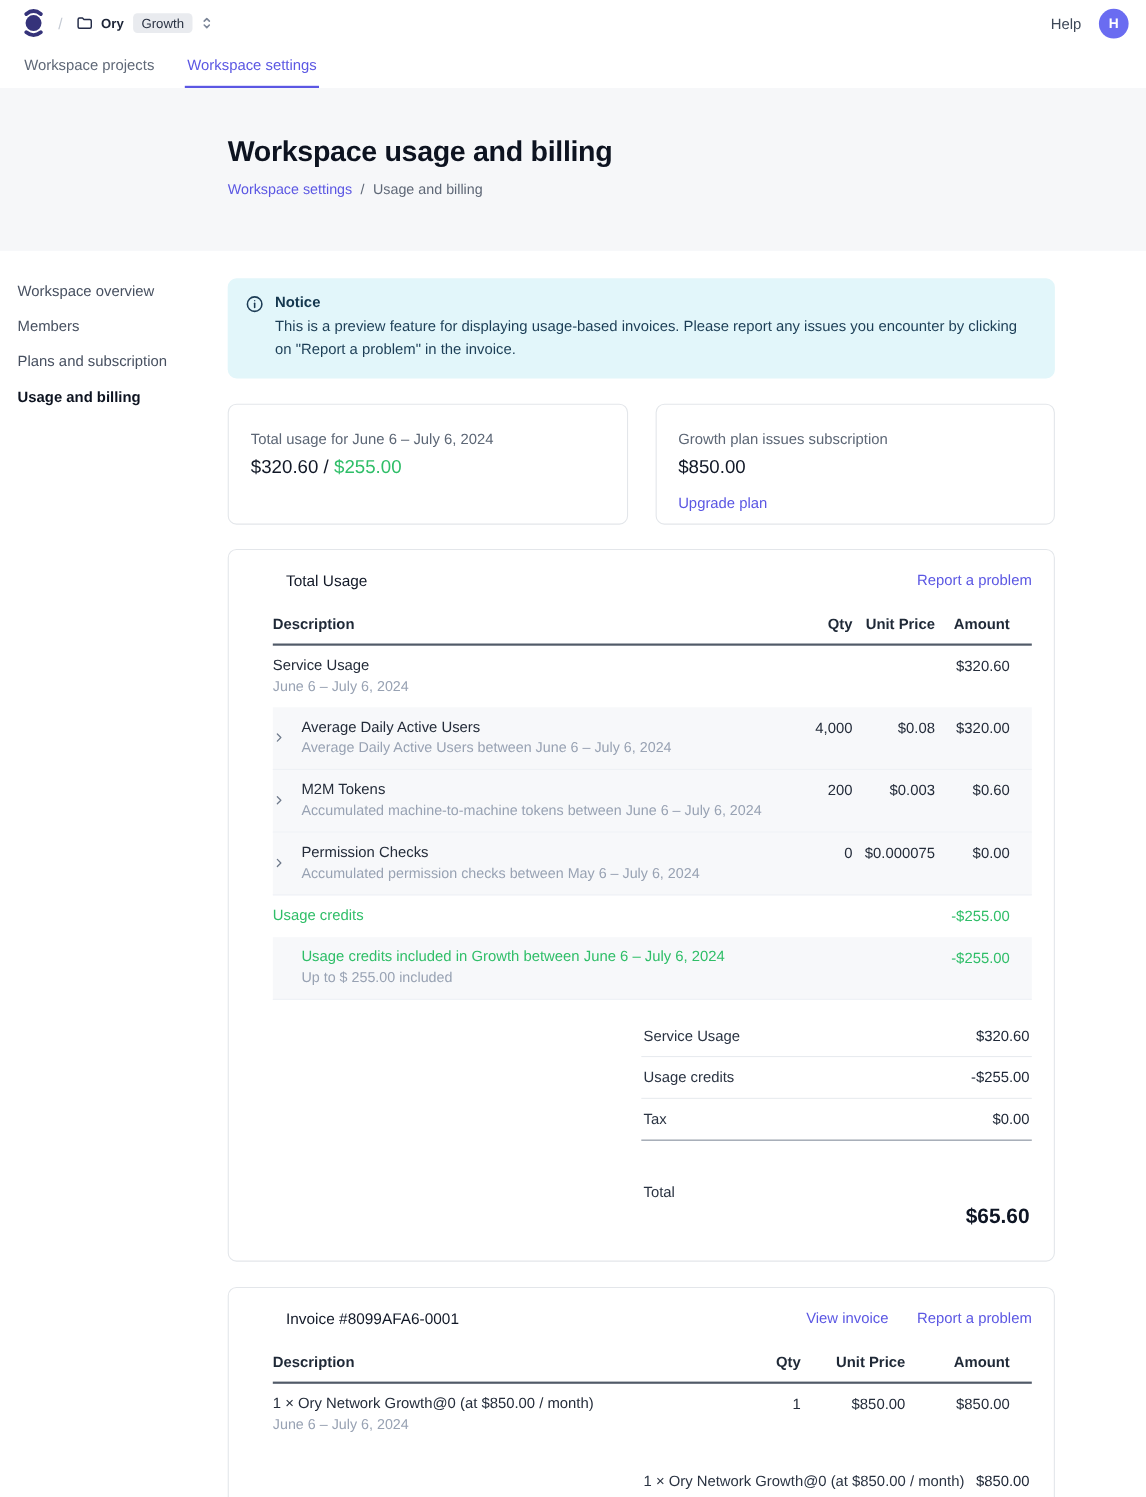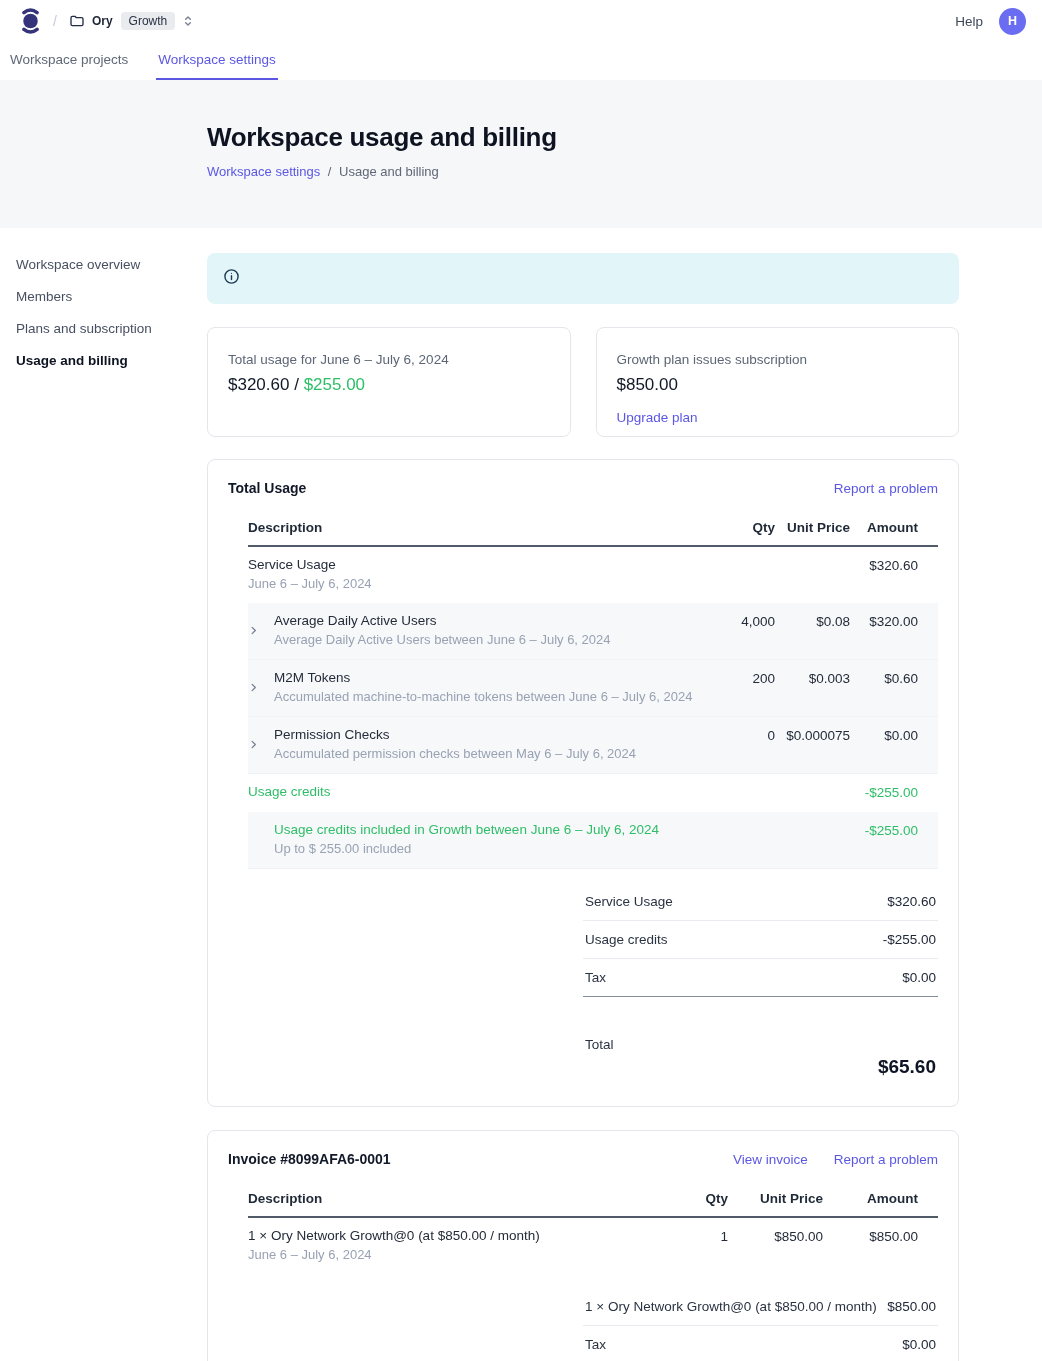--- a/index.html
+++ b/index.html
@@ -13,21 +13,21 @@
   .crumb-sep { color:#c5cbd4; font-size:14px; margin:0 12px; }
   .ws-switcher { display:flex; align-items:center; background:none; border:none; cursor:pointer; font-family:inherit; }
   .ws-name { font-size:12px; font-weight:700; color:#1c2436; margin:0 8px 0 7px; }
   .plan-badge { background:#e9ebef; color:#2a3243; font-size:12px; font-weight:500; padding:2px 8px; border-radius:4px; }
   .selector-icon { margin-left:6px; display:flex; }
   .topbar-right { display:flex; align-items:center; }
   .help-link { font-size:13.5px; color:#3e4858; }
   .avatar { width:27px; height:27px; border-radius:50%; background:#6a6cf1; color:#fff; font-size:12.5px; font-weight:600; display:flex; align-items:center; justify-content:center; margin-left:16px; cursor:pointer; }
 
   
-  .tabs { display:flex; gap:26px; padding-left:8px; background:#fff; }
+  .tabs { display:flex; gap:26px; padding-left:20px; background:#fff; }
   .tab { font-size:13.5px; padding:10px 2px 11px; border-bottom:2.5px solid transparent; color:#5f6877; cursor:pointer; }
   .tab.active { color:#5b57e3; border-bottom-color:#5b57e3; }
 
   
   .hero { background:#f6f7f9; height:148px; padding:42px 12px 0 207px; }
   .hero h1 { font-size:26px; font-weight:700; letter-spacing:-0.3px; color:#0d1320; margin-bottom:11px; }
   .hero-crumbs { font-size:13px; }
   .hero-crumbs .link { color:#5b57e3; }
   .hero-crumbs .sep { color:#5f6877; margin:0 4px; }
   .hero-crumbs .cur { color:#5f6877; }
@@ -49,21 +49,21 @@
   .cards { display:flex; gap:25px; margin-top:23px; }
   .scard { flex:1; border:1px solid #e3e6ea; border-radius:8px; padding:24px 20px; height:110px; background:#fff; }
   .scard-label { font-size:13.5px; color:#5c6675; margin-bottom:8px; }
   .scard-value { font-size:17px; color:#111827; font-weight:500; }
   .scard-value .credit { color:#2fbe68; }
   .scard-link { display:inline-block; font-size:13.5px; color:#5b57e3; margin-top:15px; }
 
   
   .bigcard { border:1px solid #e3e6ea; border-radius:8px; padding:20px 20px 26px; margin-top:22px; background:#fff; }
   .bigcard-head { display:flex; align-items:center; justify-content:space-between; }
-  .bigcard-title { font-size:14px; font-weight:700; color:#111827; }
+  .bigcard-title { font-size:14px; font-weight:400; color:#111827;margin-left:32px; }
   .bigcard-links { display:flex; gap:26px; }
   .plink { font-size:13.5px; color:#5b57e3; }
 
   .tbl { margin:16px 0 0 20px; }
   .thead, .trow { display:grid; grid-template-columns:1fr 80px 75px 88px; }
   .inv .thead, .inv .trow { grid-template-columns:1fr 60px 95px 115px; }
   .thead { padding:8px 0 10px; border-bottom:2px solid #515a68; }
   .th { font-size:13.5px; font-weight:700; color:#1f2937; }
   .th.num, .cell.num { text-align:right; }
   .th.amt, .cell.amt { text-align:right; padding-right:20px; }
@@ -146,20 +146,24 @@
   <div class="content">
 
     <div class="notice">
       <span class="notice-icon">
         <svg width="17" height="17" viewBox="0 0 24 24" fill="none" stroke="#1d3c55" stroke-width="2">
             <circle cx="12" cy="12" r="9.3"></circle>
             <path d="M12 11v5.2" stroke-linecap="round"></path>
             <circle cx="12" cy="7.5" r="0.9" fill="#1d3c55" stroke="none"></circle>
           </svg>
       </span>
+      <div>
+        <div class="notice-title">Notice</div>
+        <div class="notice-body">This is a preview feature for displaying usage-based invoices. Please report any issues you encounter by clicking on "Report a problem" in the invoice.</div>
+      </div>
     </div>
 
     <div class="cards">
       <div class="scard">
         <div class="scard-label">Total usage for June 6 – July 6, 2024</div>
         <div class="scard-value"><span>$320.60</span><span> / </span><span class="credit">$255.00</span></div>
       </div>
       <div class="scard">
         <div class="scard-label">Growth plan issues subscription</div>
         <div class="scard-value">$850.00</div>

